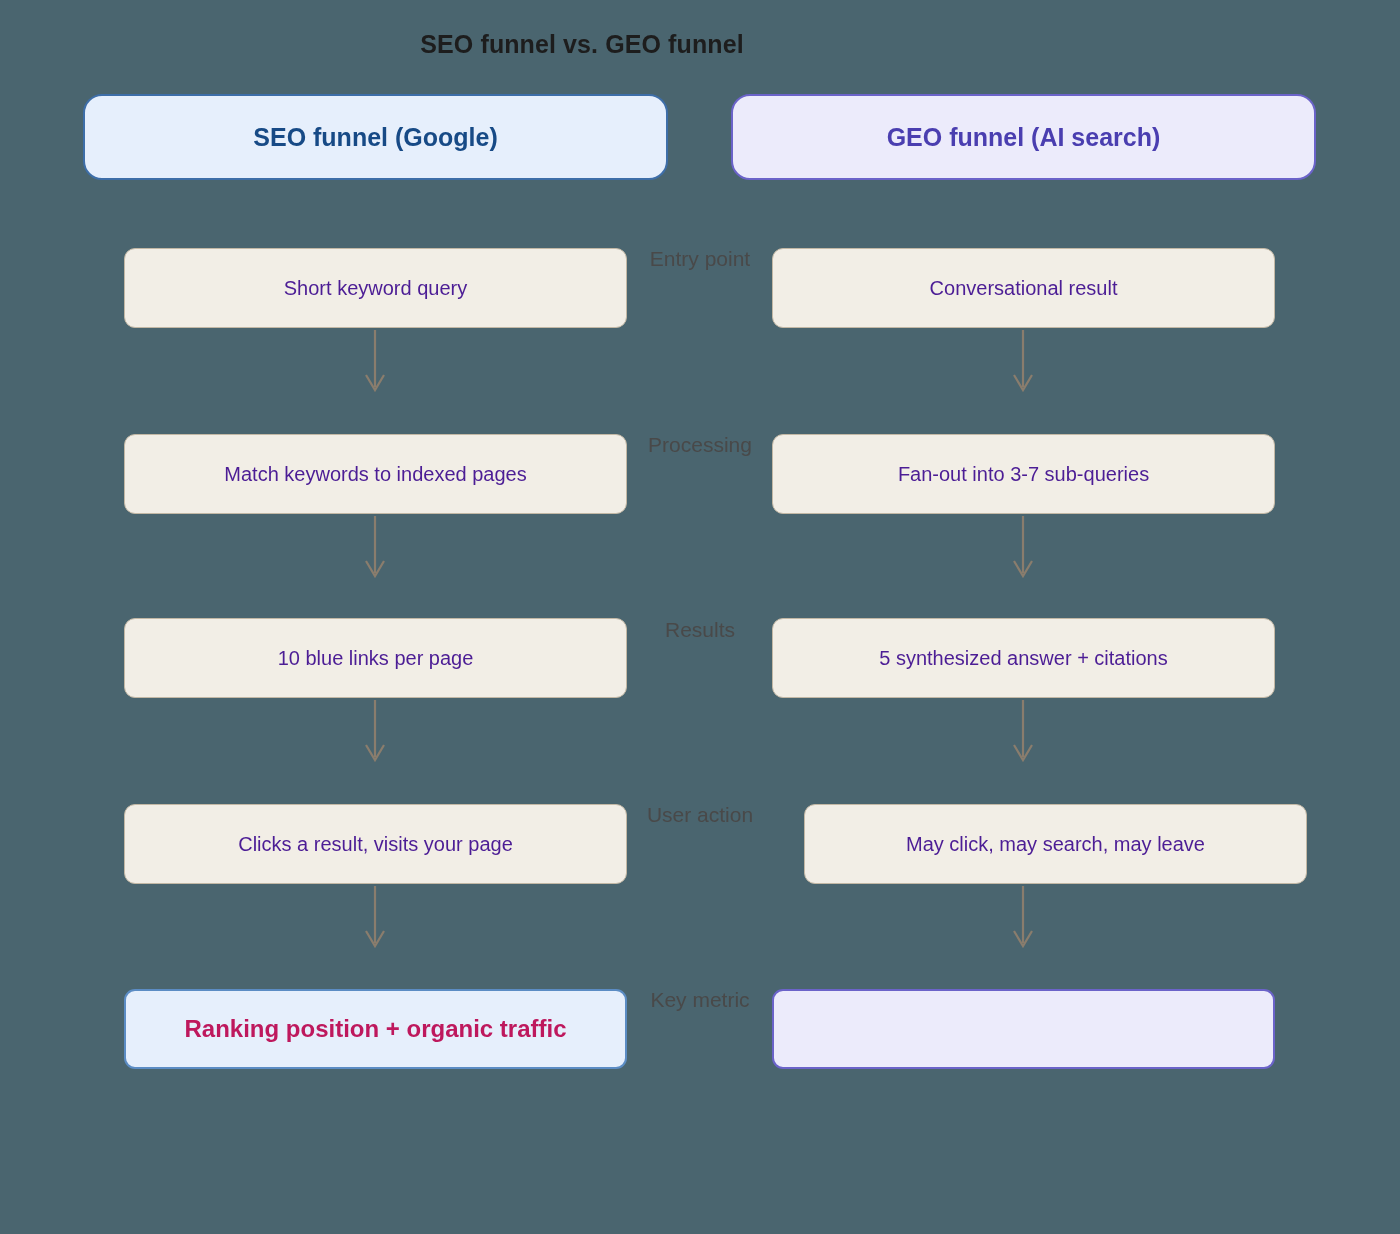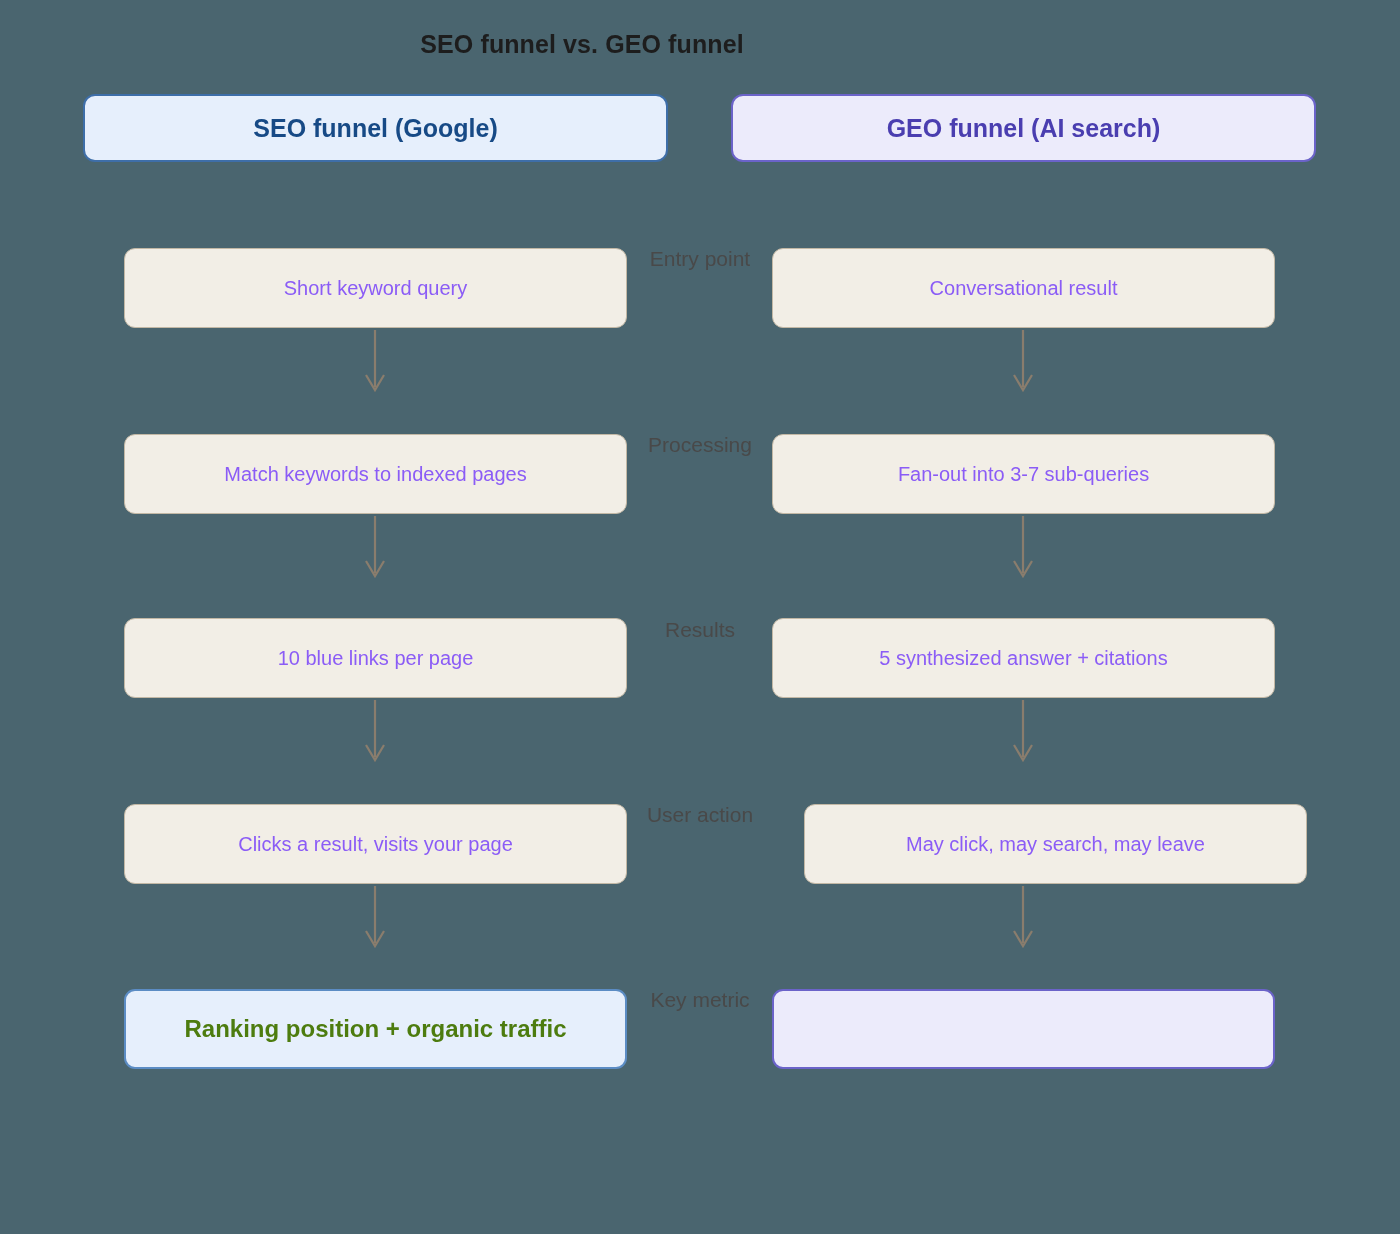--- a/index.html
+++ b/index.html
@@ -25,22 +25,22 @@
     font-size: 25px;
     font-weight: 700;
     color: #1d1d1d;
     letter-spacing: .1px;
   }
 
   
   .col-header {
     position: absolute;
     top: 94px;
-    height: 68px;
-    border-radius: 12px;
+    height: 86px;
+    border-radius: 19px;
     display: flex;
     align-items: center;
     justify-content: center;
     font-size: 25px;
     font-weight: 700;
     box-sizing: border-box;
   }
   .col-header.seo {
     left: 83px;
     width: 585px;
@@ -80,26 +80,26 @@
     font-size: 20px;
     padding: 0 18px;
     text-align: center;
   }
   .flow-box.left  { left: 124px; width: 503px; }
   .flow-box.right { left: 772px; width: 503px; }
 
   .flow-box.step {
     background: #f2eee6;
     border: 1.5px solid #c3b8a5;
-    color: #8b5cf6;
+    color: #4c1d95;
   }
   .flow-box.metric-seo {
     background: #e6effc;
     border: 2px solid #5b8cc4;
-    color: #4d7c0f;
+    color: #be185d;
     font-size: 24px;
     font-weight: 700;
   }
   .flow-box.metric-geo {
     background: #ecebfb;
     border: 2px solid #6b63c9;
     color: #4a3eb0;
     font-size: 24px;
     font-weight: 700;
   }

